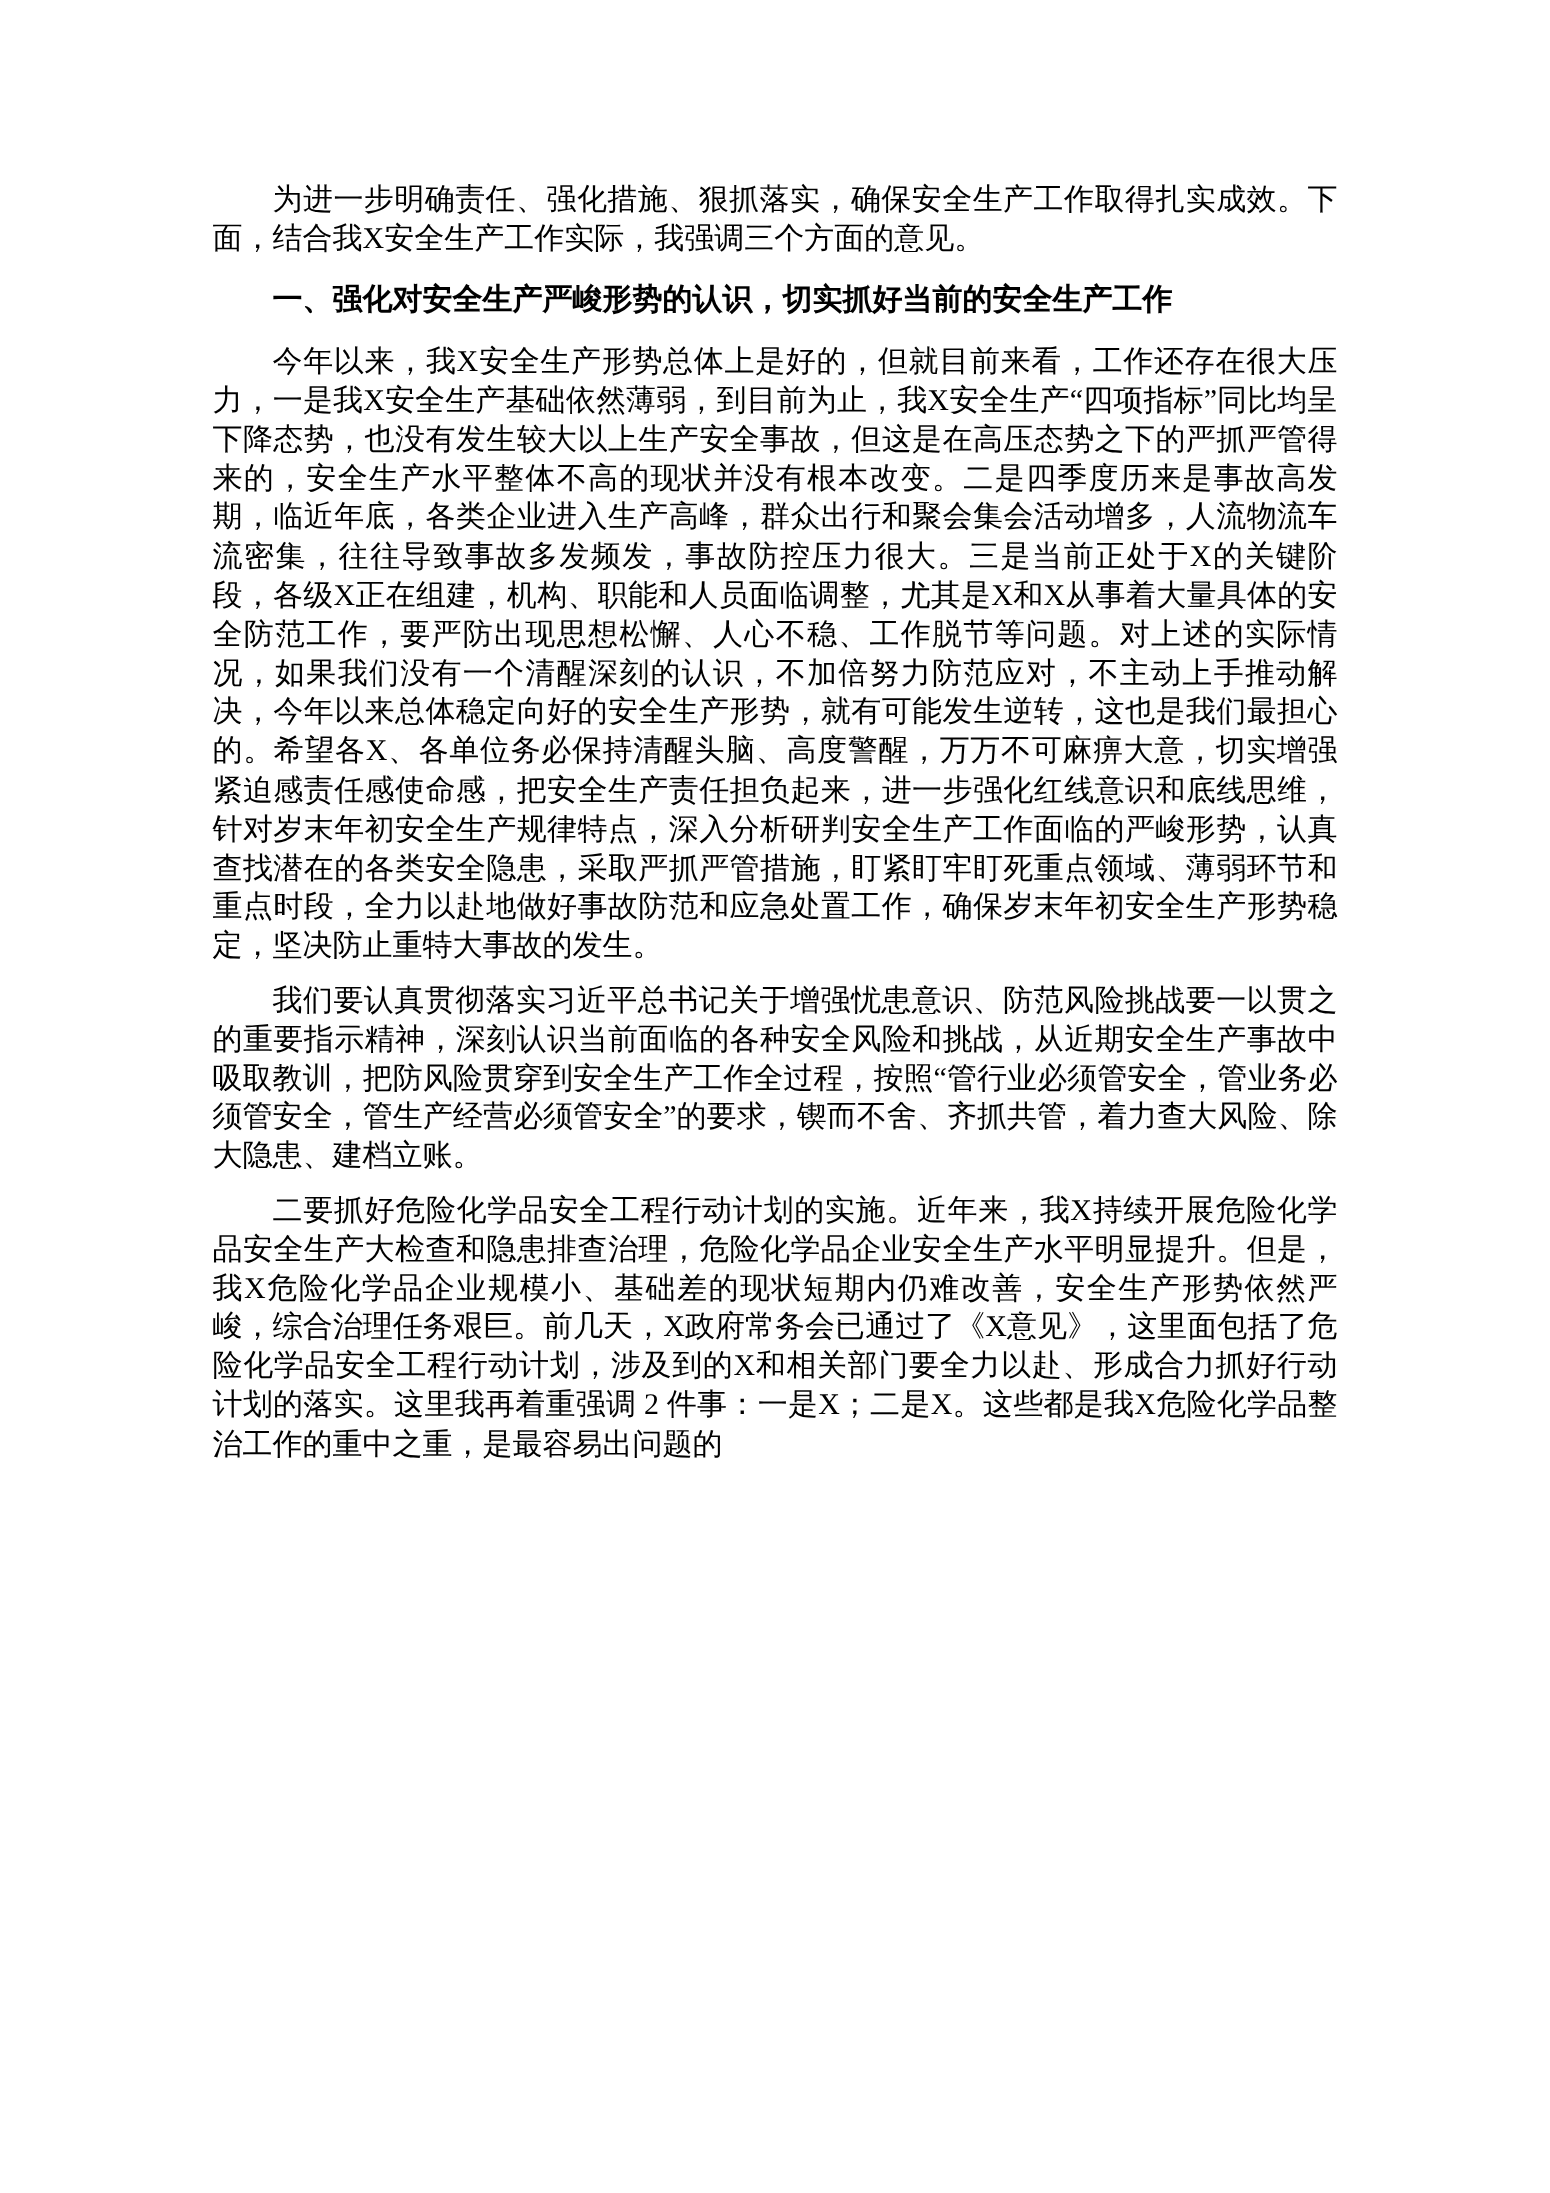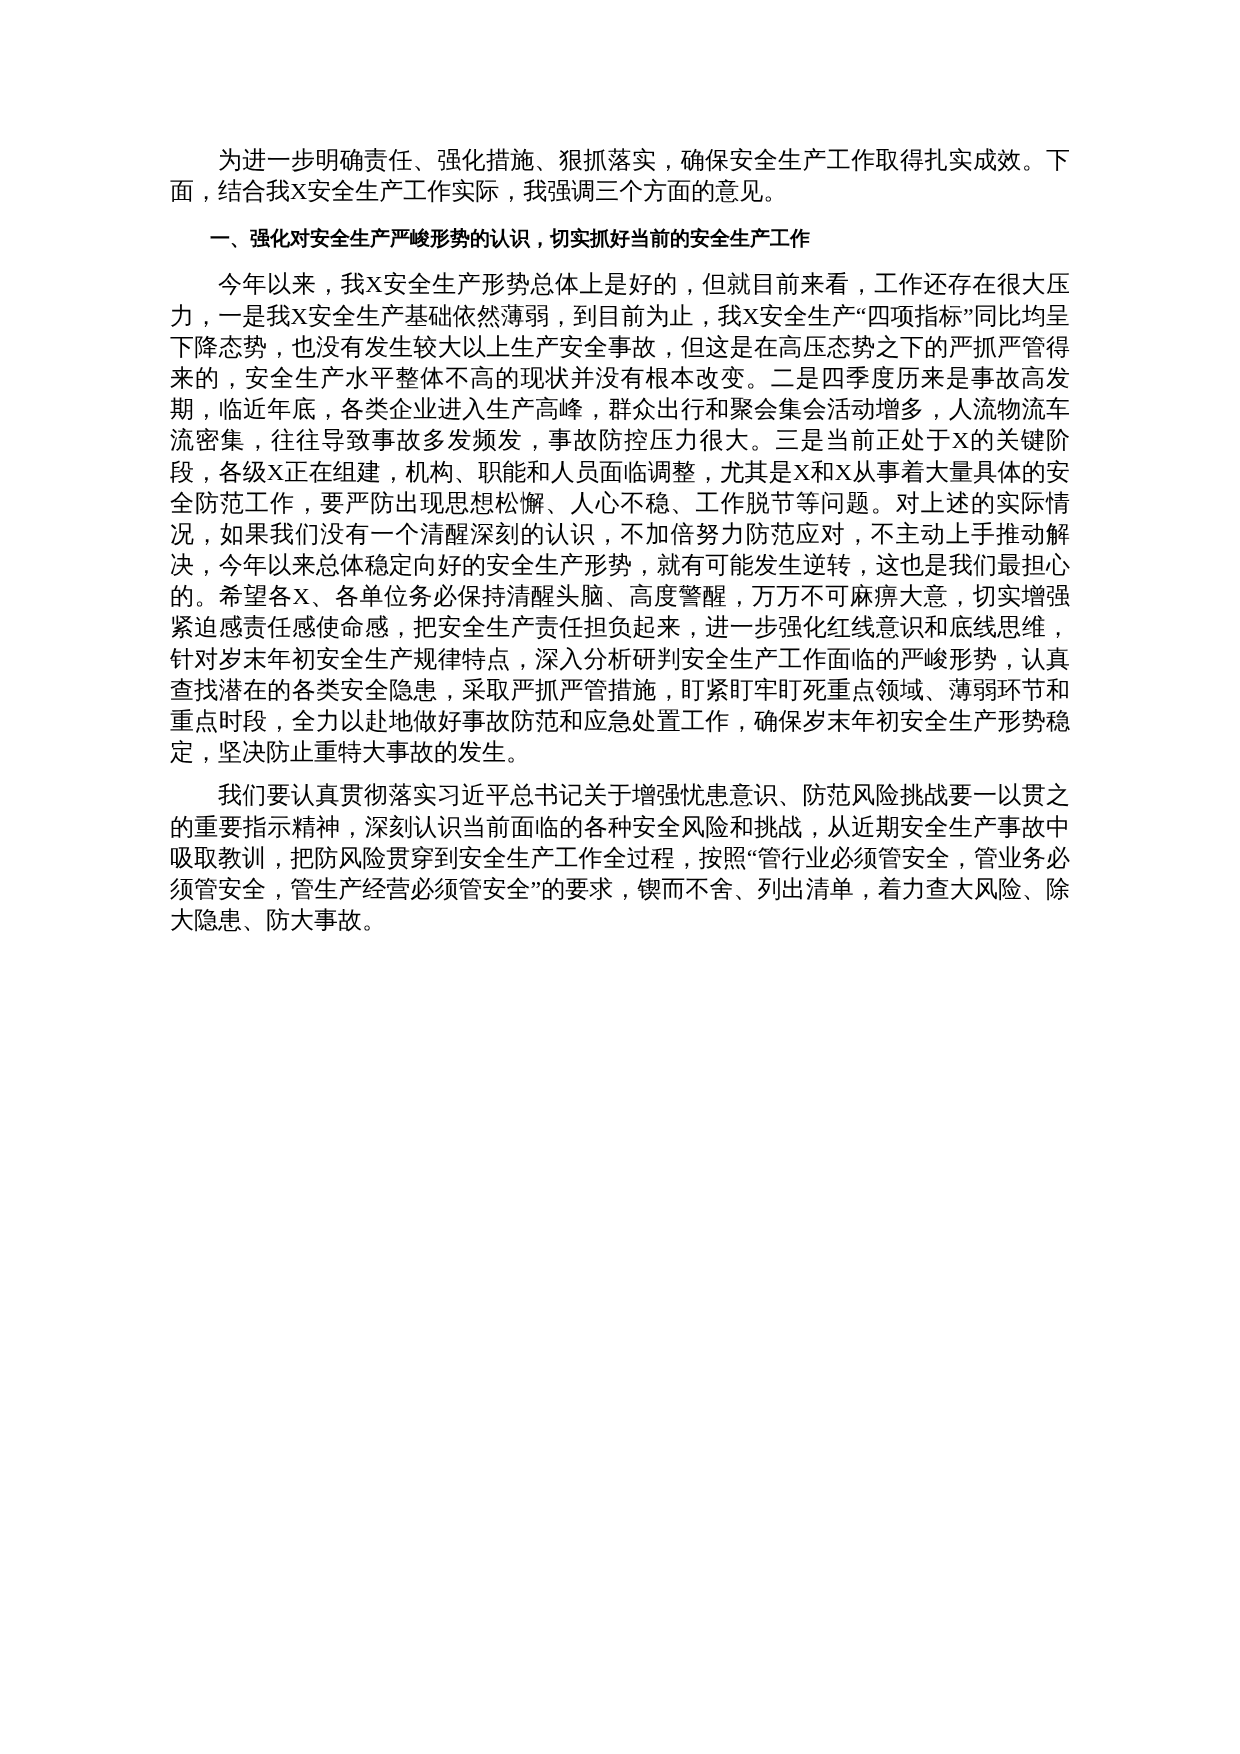--- a/index.html
+++ b/index.html
@@ -29,39 +29,40 @@
     text-align: justify;
     word-break: break-all;
   }
   .para {
     font-size: 24px;
     line-height: 1.3;
     font-weight: 400;
     margin-bottom: 12px !important;
   }
   .heading {
-    font-size: 20px;
+    font-size: 24px;
     line-height: 1.3;
     font-weight: 700;
     font-family: Liberation Serif, serif;
     margin-top: 18px !important;
     margin-bottom: 18px !important;
   }
 </style>
 </head>
 <body>
 
 <div class="page">
   <div class="doc-body">
 
     <p class="para">为进一步明确责任、强化措施、狠抓落实，确保安全生产工作取得扎实成效。下面，结合我X安全生产工作实际，我强调三个方面的意见。</p>
 
     <h2 class="heading">一、强化对安全生产严峻形势的认识，切实抓好当前的安全生产工作</h2>
 
     <p class="para">今年以来，我X安全生产形势总体上是好的，但就目前来看，工作还存在很大压力，一是我X安全生产基础依然薄弱，到目前为止，我X安全生产“四项指标”同比均呈下降态势，也没有发生较大以上生产安全事故，但这是在高压态势之下的严抓严管得来的，安全生产水平整体不高的现状并没有根本改变。二是四季度历来是事故高发期，临近年底，各类企业进入生产高峰，群众出行和聚会集会活动增多，人流物流车流密集，往往导致事故多发频发，事故防控压力很大。三是当前正处于X的关键阶段，各级X正在组建，机构、职能和人员面临调整，尤其是X和X从事着大量具体的安全防范工作，要严防出现思想松懈、人心不稳、工作脱节等问题。对上述的实际情况，如果我们没有一个清醒深刻的认识，不加倍努力防范应对，不主动上手推动解决，今年以来总体稳定向好的安全生产形势，就有可能发生逆转，这也是我们最担心的。希望各X、各单位务必保持清醒头脑、高度警醒，万万不可麻痹大意，切实增强紧迫感责任感使命感，把安全生产责任担负起来，进一步强化红线意识和底线思维，针对岁末年初安全生产规律特点，深入分析研判安全生产工作面临的严峻形势，认真查找潜在的各类安全隐患，采取严抓严管措施，盯紧盯牢盯死重点领域、薄弱环节和重点时段，全力以赴地做好事故防范和应急处置工作，确保岁末年初安全生产形势稳定，坚决防止重特大事故的发生。</p>
 
 
-    <p class="para">我们要认真贯彻落实习近平总书记关于增强忧患意识、防范风险挑战要一以贯之的重要指示精神，深刻认识当前面临的各种安全风险和挑战，从近期安全生产事故中吸取教训，把防风险贯穿到安全生产工作全过程，按照“管行业必须管安全，管业务必须管安全，管生产经营必须管安全”的要求，锲而不舍、列出清单，着力查大风险、除大隐患、防大事故。</p>
+    <p class="para">我们要认真贯彻落实习近平总书记关于增强忧患意识、防范风险挑战要一以贯之的重要指示精神，深刻认识当前面临的各种安全风险和挑战，从近期安全生产事故中吸取教训，把防风险贯穿到安全生产工作全过程，按照“管行业必须管安全，管业务必须管安全，管生产经营必须管安全”的要求，锲而不舍、齐抓共管，着力查大风险、除大隐患、建档立账。</p>
 
 
+    <p class="para">二要抓好危险化学品安全工程行动计划的实施。近年来，我X持续开展危险化学品安全生产大检查和隐患排查治理，危险化学品企业安全生产水平明显提升。但是，我X危险化学品企业规模小、基础差的现状短期内仍难改善，安全生产形势依然严峻，综合治理任务艰巨。前几天，X政府常务会已通过了《X意见》，这里面包括了危险化学品安全工程行动计划，涉及到的X和相关部门要全力以赴、形成合力抓好行动计划的落实。这里我再着重强调 2 件事：一是X；二是X。这些都是我X危险化学品整治工作的重中之重，是最容易出问题的</p>
 
   </div>
 </div>
 
 </body></html>

